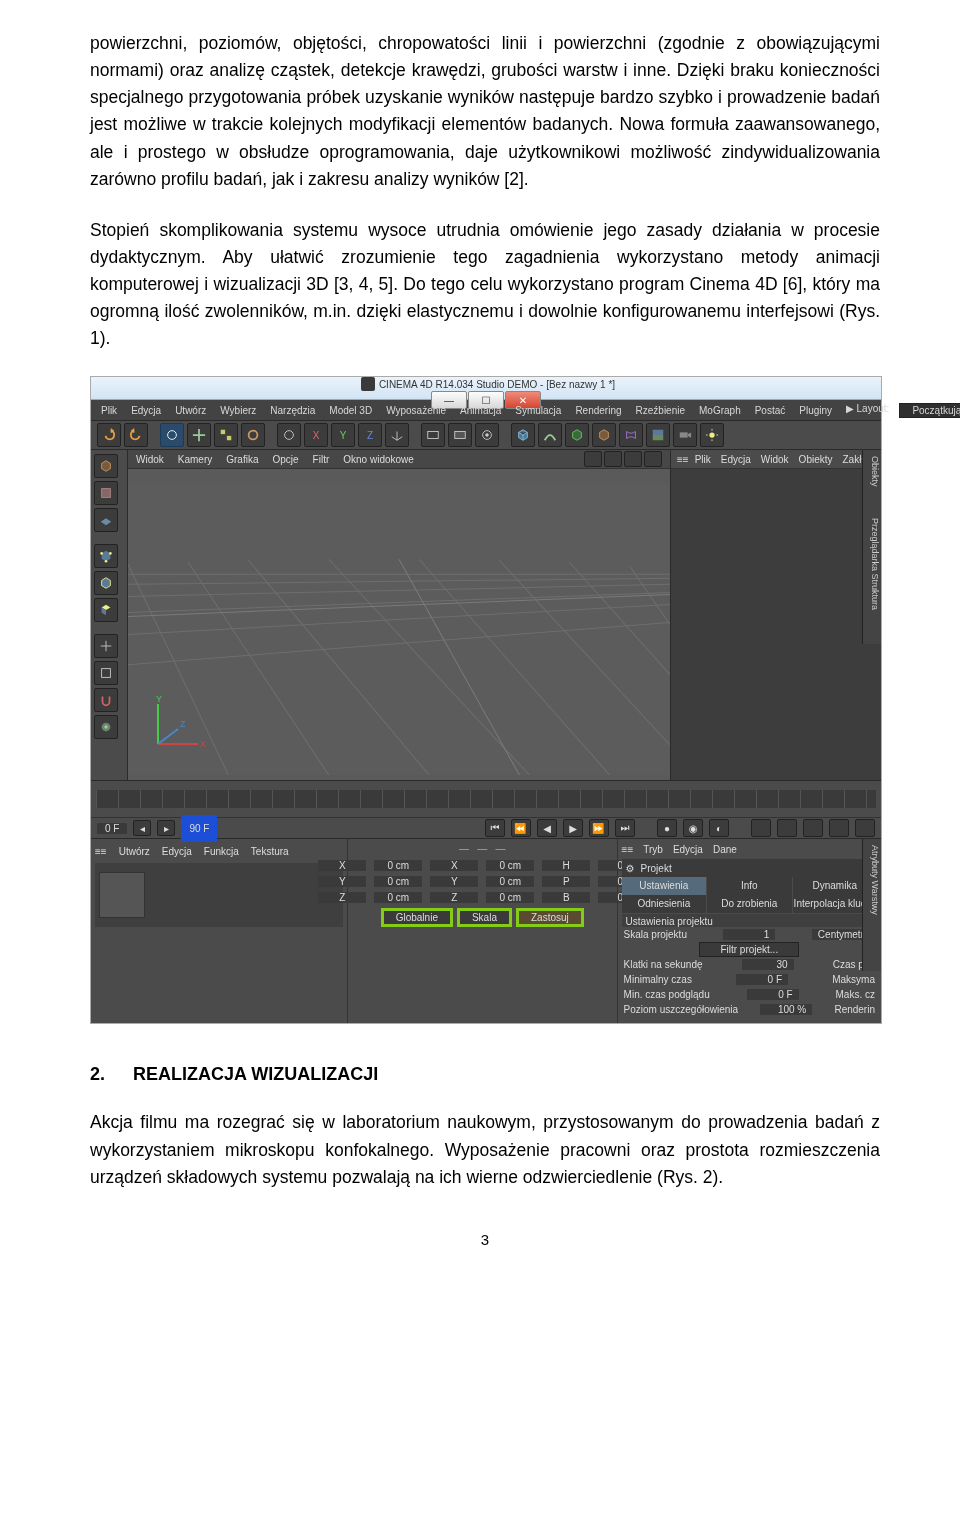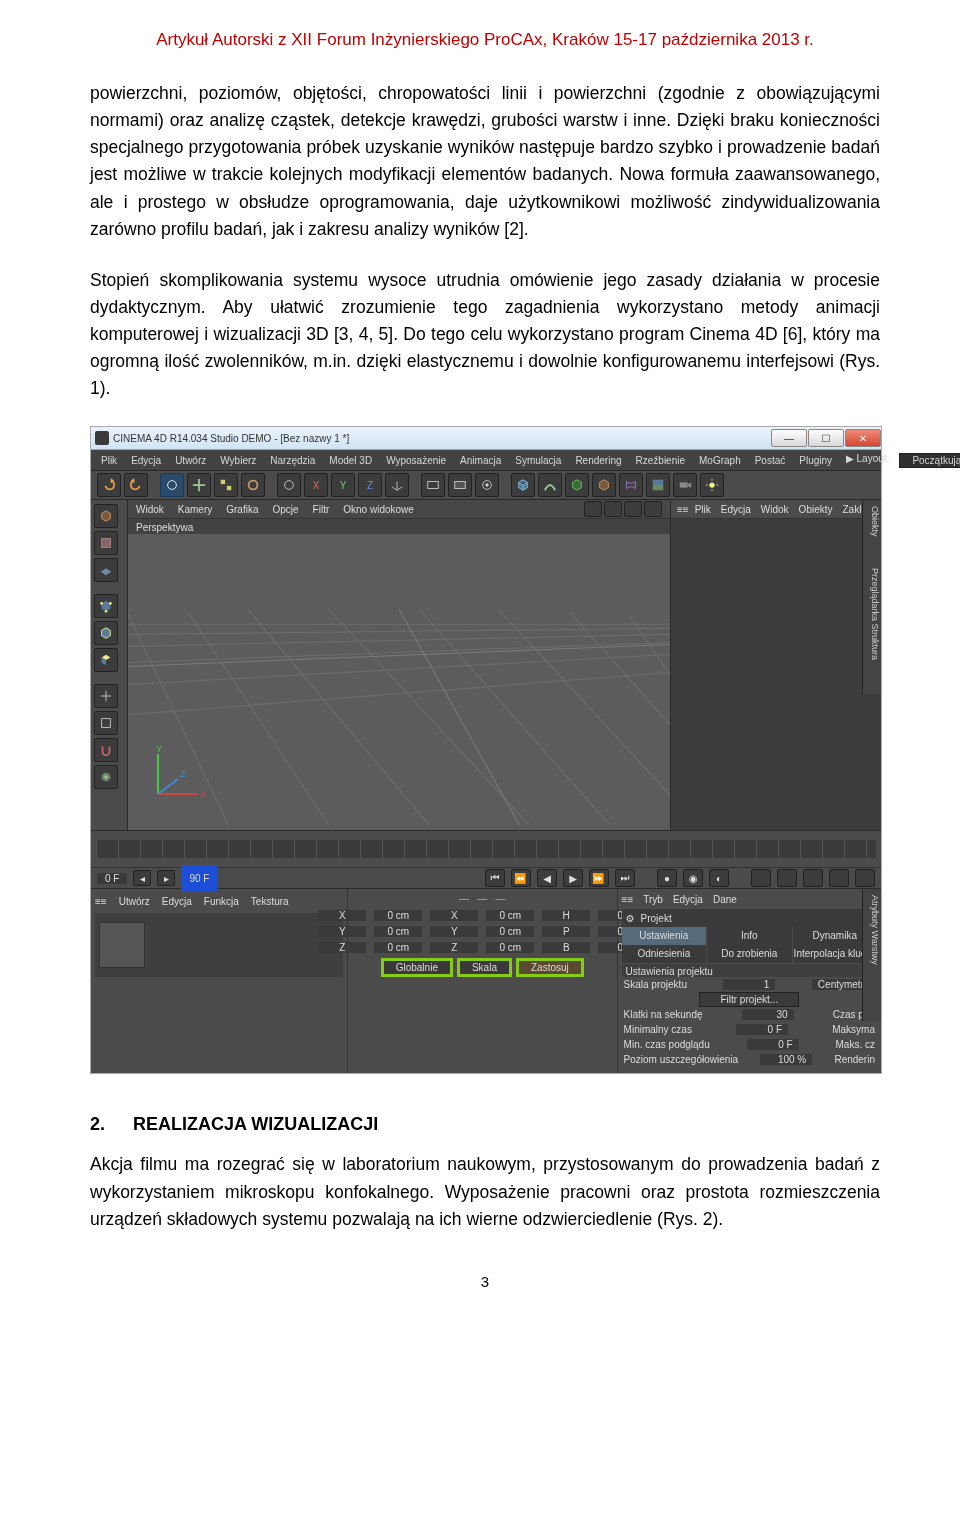--- a/index.html
+++ b/index.html
@@ -35,20 +35,21 @@
     color: #ddd;
   }
   .fig-titlebar {
     height: 22px;
     background: linear-gradient(#eaf3fb, #d2e4f4);
     color: #333;
     display: flex;
     align-items: center;
     justify-content: space-between;
     border-bottom: 1px solid #9ab;
+    flex-direction: column;
   }
   .fig-titlebar .t-left {
     display: flex; align-items: center; gap: 4px; padding-left: 4px;
   }
   .c4d-ico { width:14px; height:14px; background:#3a3a3a; border-radius:2px; }
   .fig-titlebar .t-right {
     display: flex; gap: 1px;
   }
   .winbtn {
     width: 34px; height: 16px;
@@ -131,21 +132,21 @@
   .fb-right .tabrow .ptab.active { background:#556a7b; }
   .fb-right .kv { display:flex; justify-content:space-between; height:15px; align-items:center; padding:0 2px; }
   .fb-right .kv .val { background:#3a3a3a; padding:0 6px; min-width:40px; text-align:right; }
   .fb-right .kv .unit { background:#3a3a3a; padding:0 6px; }
   .fb-right .midbtn { text-align:center; margin:2px 0; }
   .fb-right .midbtn span { background:#3a3a3a; border:1px solid #222; padding:1px 20px; }
   .caption {
     margin-top: 30px; text-align:center; font-size:17.5px;
   }
   h3.sec {
-    font-size: 18px; font-weight:bold; margin: 40px 0 16px 0;
+    font-size: 18px; font-weight:bold; margin: 40px 0 24px 0;
   }
   h3.sec span.num { display:inline-block; margin-right: 28px; }
   .pnum {
     text-align:center; font-size:15px; margin-top:40px;
   }
   .grid-canvas {
     position:absolute; left:0; right:0; top:34px; bottom:0;
   }
   .axis-gizmo {
     position:absolute; left:20px; bottom:26px; width:60px; height:60px;
@@ -154,21 +155,20 @@
     position:absolute; right:0; top:0; width:16px; background:#444;
     writing-mode:vertical-rl; color:#ccc; font-size:9px; padding:6px 1px;
     border-left:1px solid #222;
   }
 </style>
 </head>
 <body>
 
 <div class="page">
 
-  <div class="red-header">Artykuł Autorski z XII Forum Inżynierskiego ProCAx, Kraków 15-17 października 2013 r.</div>
 
   <p class="body">powierzchni, poziomów, objętości, chropowatości linii i powierzchni (zgodnie z obowiązującymi normami) oraz analizę cząstek, detekcje krawędzi, grubości warstw i inne. Dzięki braku konieczności specjalnego przygotowania próbek uzyskanie wyników następuje bardzo szybko i prowadzenie badań jest możliwe w trakcie kolejnych modyfikacji elementów badanych. Nowa formuła zaawansowanego, ale i prostego w obsłudze oprogramowania, daje użytkownikowi możliwość zindywidualizowania zarówno profilu badań, jak i zakresu analizy wyników [2].</p>
 
   <p class="body">Stopień skomplikowania systemu wysoce utrudnia omówienie jego zasady działania w procesie dydaktycznym. Aby ułatwić zrozumienie tego zagadnienia wykorzystano metody animacji komputerowej i wizualizacji 3D [3, 4, 5]. Do tego celu wykorzystano program Cinema 4D [6], który ma ogromną ilość zwolenników, m.in. dzięki elastycznemu i dowolnie konfigurowanemu interfejsowi (Rys. 1).</p>
 
   <div class="fig-wrap">
     <div class="fig">
 
       <div class="fig-titlebar">
         <div class="t-left">
@@ -390,21 +390,20 @@
             <span>Opcje</span>
             <span>Filtr</span>
             <span>Okno widokowe</span>
             <span style="margin-left:auto; display:flex; gap:2px;">
               <span class="ibtn" style="width:16px;height:14px"></span>
               <span class="ibtn" style="width:16px;height:14px"></span>
               <span class="ibtn" style="width:16px;height:14px"></span>
               <span class="ibtn" style="width:16px;height:14px"></span>
             </span>
           </div>
-          <div class="view-sub">Perspektywa</div>
           <svg class="grid-canvas" viewBox="0 0 540 290" preserveAspectRatio="none">
             <rect width="540" height="290" fill="#5c5c5c"></rect>
             <g stroke="#6e6e6e" stroke-width="1">
               <line x1="0" y1="90" x2="540" y2="90"></line>
               <line x1="0" y1="100" x2="540" y2="94"></line>
               <line x1="0" y1="112" x2="540" y2="100"></line>
               <line x1="0" y1="128" x2="540" y2="108"></line>
               <line x1="0" y1="150" x2="540" y2="120"></line>
               <line x1="0" y1="180" x2="540" y2="138"></line>
               <line x1="0" y1="80" x2="100" y2="290"></line>

